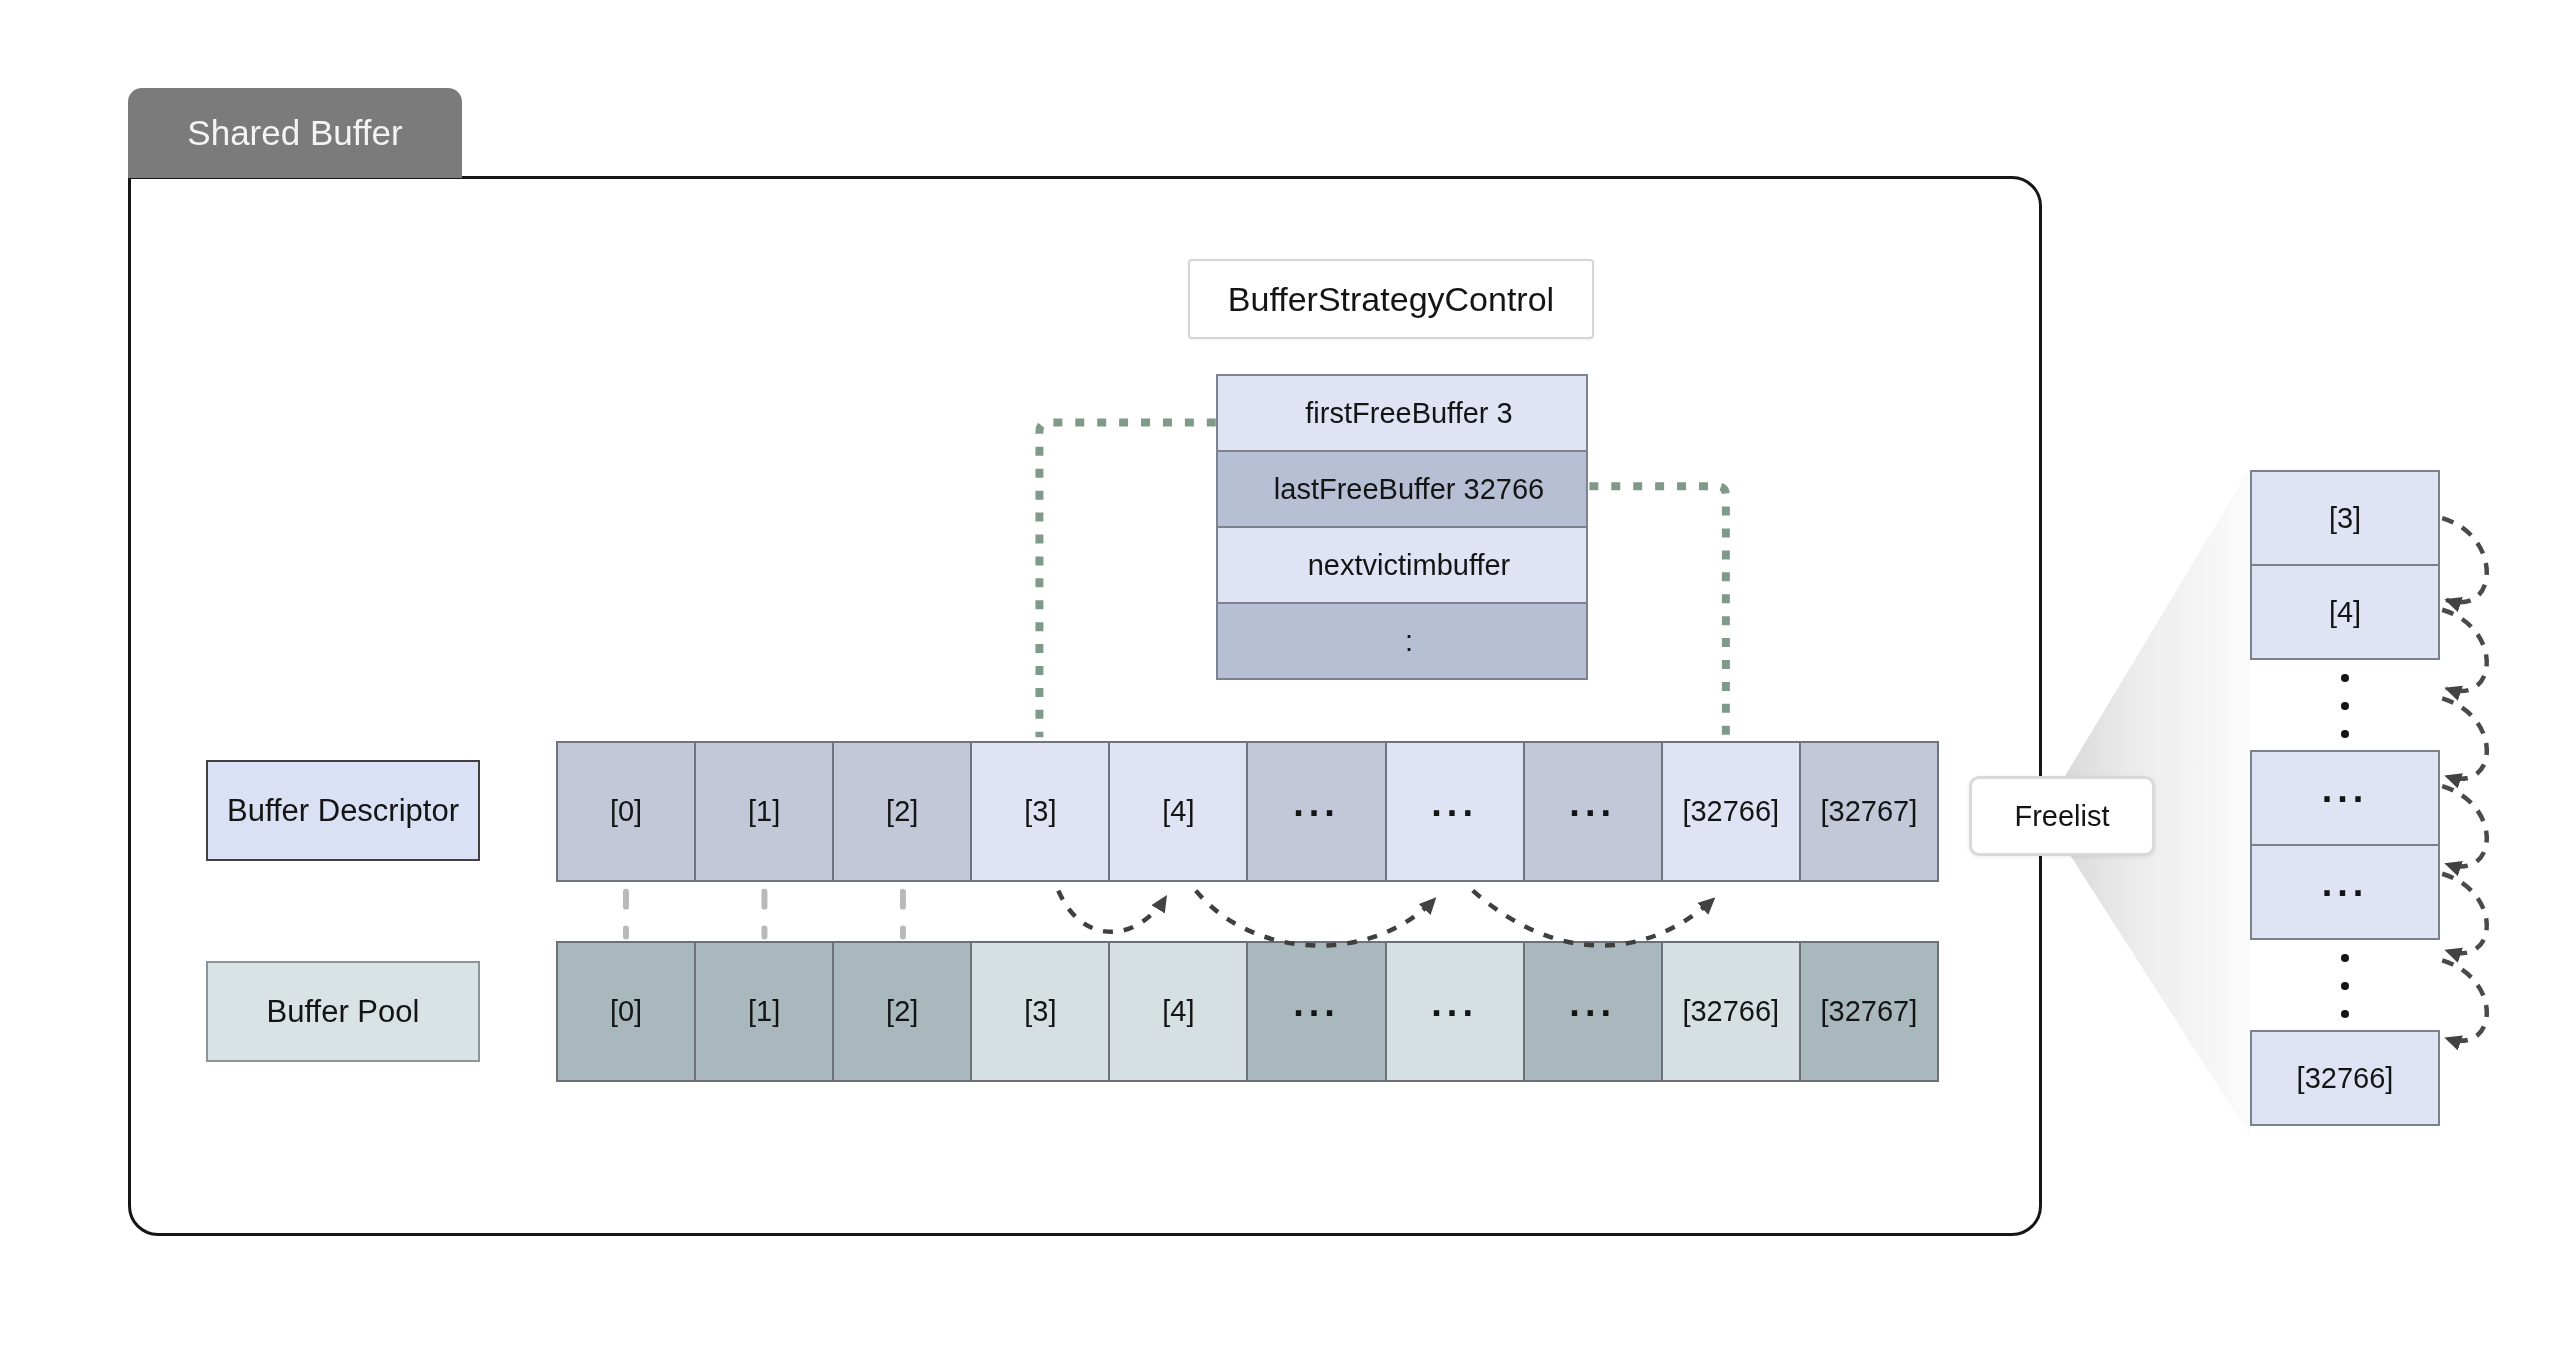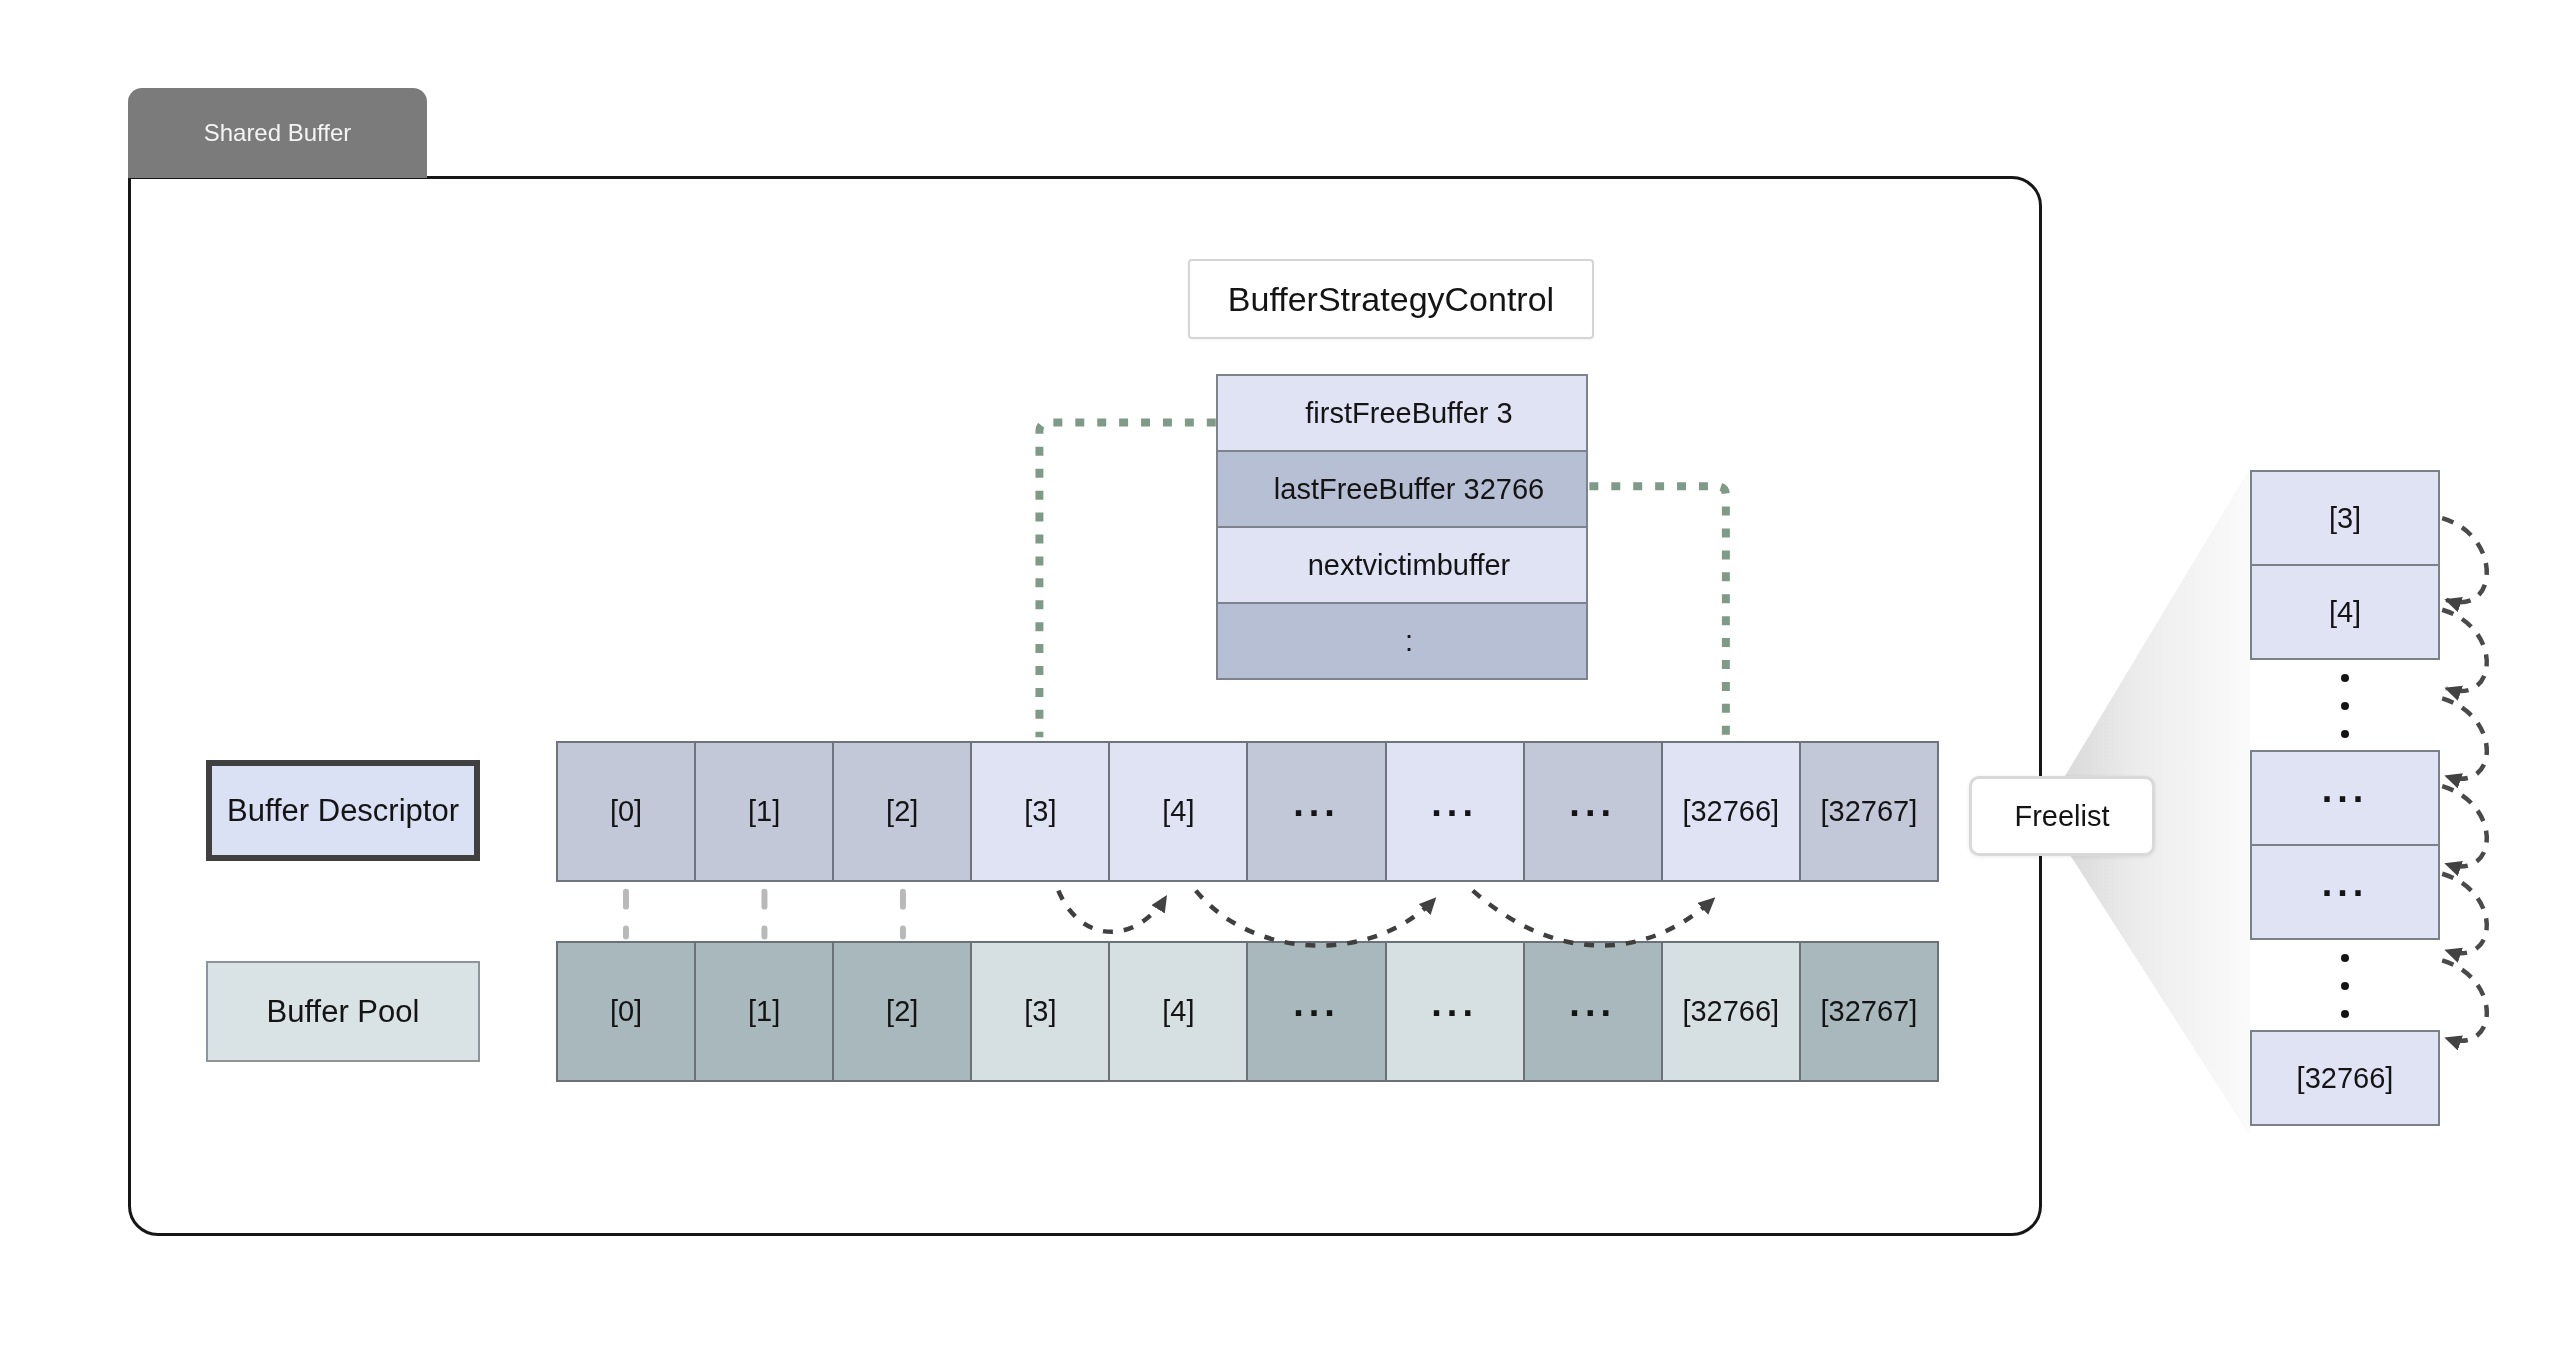--- a/index.html
+++ b/index.html
@@ -1,40 +1,40 @@
 <!DOCTYPE html>
 <html style="--tab-bg: #7b7b7b; --accent-green: #7f9a88; --ctrl-light: #dfe3f3; --ctrl-dark: #b6bfd3; --desc-label-bg: #dbe1f4; --desc-light: #dfe3f4; --desc-dark: #c3c8d8; --pool-label-bg: #d9e2e4; --pool-light: #d6e0e2; --pool-dark: #a9b8bc; --fl-item-bg: #dfe3f4;"><head>
 <meta charset="utf-8">
 <style>
   html,body{margin:0;padding:0;background:#fff;}
   .stage{position:relative;width:2576px;height:1345px;background:#fff;overflow:hidden;
          font-family:"Liberation Sans",sans-serif;color:#141414;}
 
   
-  .tab{position:absolute;left:128px;top:88px;width:299px;height:90px;background:var(--tab-bg,#7b7b7b);
+  .tab{position:absolute;left:128px;top:88px;width:334px;height:90px;background:var(--tab-bg,#7b7b7b);
        border-radius:14px 14px 0 0;display:flex;align-items:center;justify-content:center;
-       color:#f4f4f4;font-size:24px;z-index:2;}
+       color:#f4f4f4;font-size:35px;z-index:2;}
   .outer{position:absolute;left:128px;top:176px;width:1908px;height:1054px;border:3px solid #161616;
          border-radius:0 30px 30px 30px;z-index:0;}
 
   
   .title-box{position:absolute;left:1188px;top:259px;width:402px;height:76px;background:#fff;
              border:2px solid #d5d5d5;border-radius:4px;display:flex;align-items:center;justify-content:center;
              font-size:34px;z-index:2;box-shadow:0 1px 3px rgba(0,0,0,.05);}
   .stack{position:absolute;left:1216px;top:374px;width:372px;z-index:2;}
   .ctrl-row{height:78px;margin-top:-2px;border:2px solid #7d828d;display:flex;align-items:center;
             justify-content:center;font-size:29px;box-sizing:border-box;padding-left:14px;}
   .ctrl-row:first-child{margin-top:0;}
   .ctrl-row.light{background:var(--ctrl-light,#dfe3f3);}
   .ctrl-row.dark{background:var(--ctrl-dark,#b6bfd3);}
 
   
   .label-box{position:absolute;left:206px;width:274px;height:101px;display:flex;align-items:center;
              justify-content:center;font-size:31px;z-index:2;box-sizing:border-box;}
-  .label-desc{top:760px;background:var(--desc-label-bg,#dbe1f4);border:6px solid #404040;}
+  .label-desc{top:760px;background:var(--desc-label-bg,#dbe1f4);border:2px solid #404040;}
   .label-pool{top:961px;background:var(--pool-label-bg,#d9e2e4);border:2px solid #8d959a;}
 
   
   .row{position:absolute;left:556px;width:1383px;height:141px;display:flex;z-index:2;}
   .row-desc{top:741px;}
   .row-pool{top:941px;}
   .cell{flex:1;margin-left:-2px;border:2px solid #6e737d;display:flex;align-items:center;
         justify-content:center;font-size:29px;box-sizing:border-box;}
   .cell:first-child{margin-left:0;}
   .row-desc .cell.light{background:var(--desc-light,#dfe3f4);}

